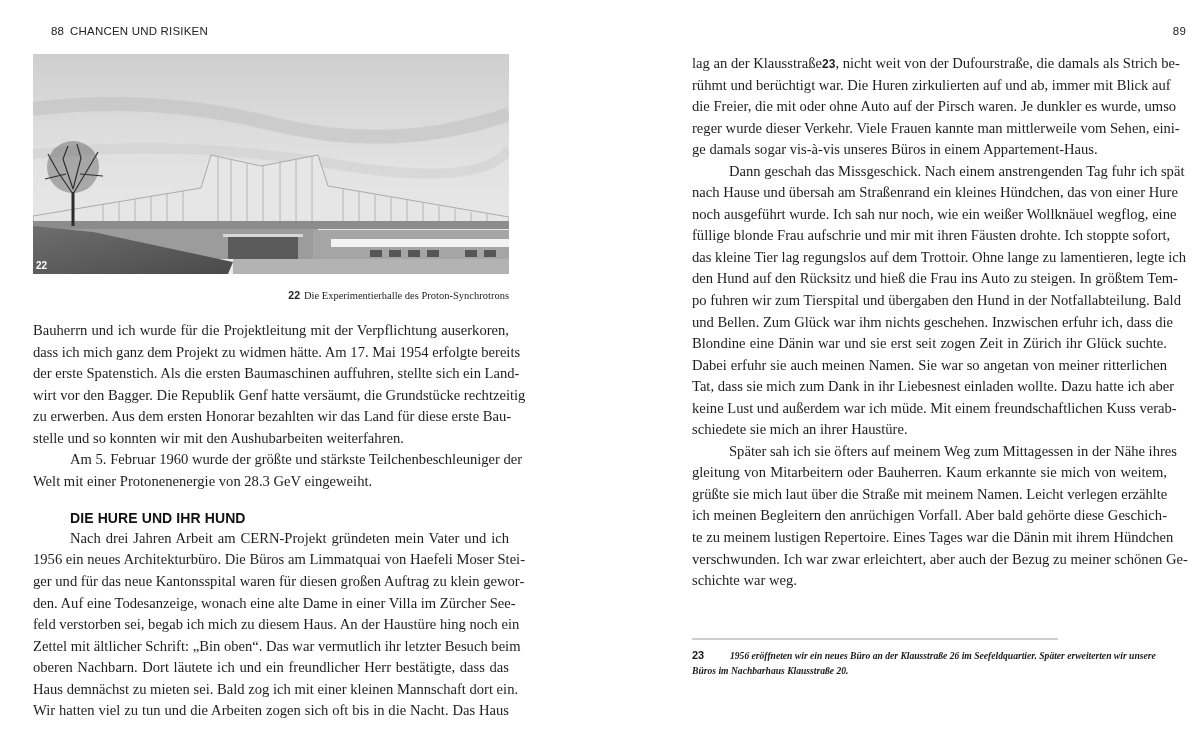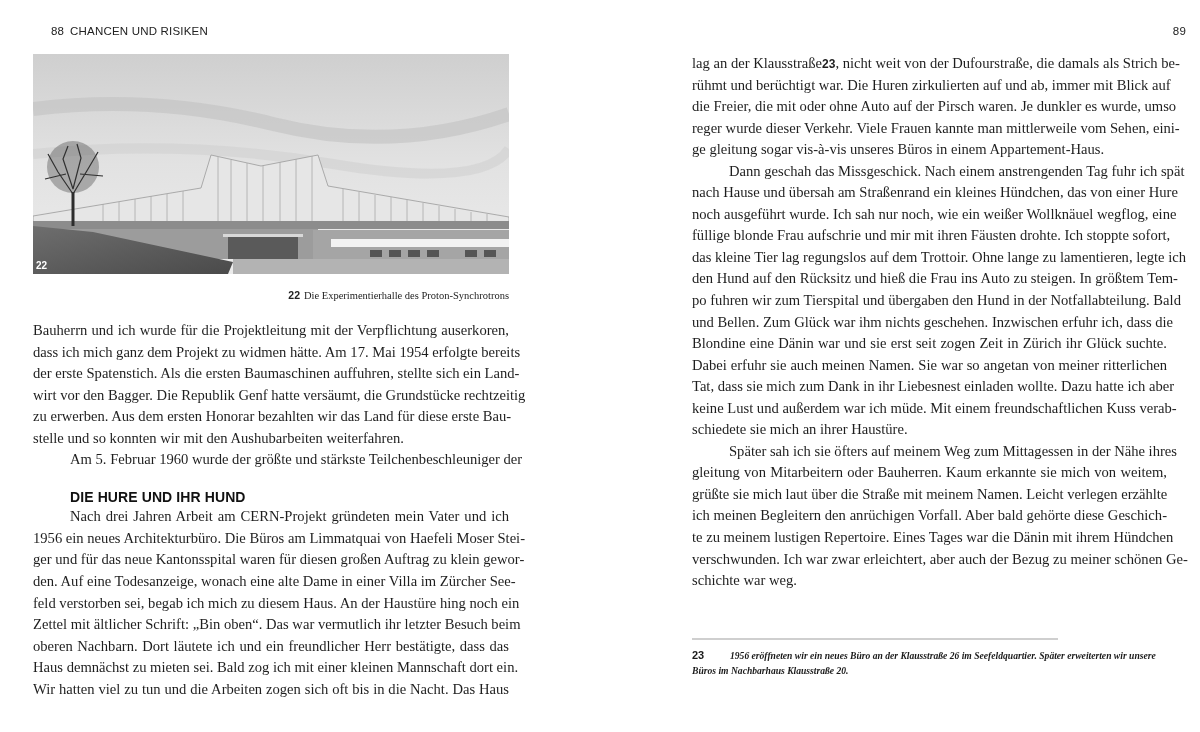--- a/index.html
+++ b/index.html
@@ -121,20 +121,21 @@
   </div>
 
   <div class="text-col text-left">
     <span class="line">Bauherrn und ich wurde für die Projektleitung mit der Verpflichtung auserkoren,</span>
     <span class="line">dass ich mich ganz dem Projekt zu widmen hätte. Am 17. Mai 1954 erfolgte bereits</span>
     <span class="line">der erste Spatenstich. Als die ersten Baumaschinen auffuhren, stellte sich ein Land-</span>
     <span class="line">wirt vor den Bagger. Die Republik Genf hatte versäumt, die Grundstücke rechtzeitig</span>
     <span class="line">zu erwerben. Aus dem ersten Honorar bezahlten wir das Land für diese erste Bau-</span>
     <span class="line last">stelle und so konnten wir mit den Aushubarbeiten weiterfahren.</span>
     <span class="line indent">Am 5. Februar 1960 wurde der größte und stärkste Teilchenbeschleuniger der</span>
+    <span class="line last">Welt mit einer Protonenenergie von 28.3 GeV eingeweiht.</span>
 
     <span class="heading">DIE HURE UND IHR HUND</span>
 
     <span class="line indent">Nach drei Jahren Arbeit am CERN-Projekt gründeten mein Vater und ich</span>
     <span class="line">1956 ein neues Architekturbüro. Die Büros am Limmatquai von Haefeli Moser Stei-</span>
     <span class="line">ger und für das neue Kantonsspital waren für diesen großen Auftrag zu klein gewor-</span>
     <span class="line">den. Auf eine Todesanzeige, wonach eine alte Dame in einer Villa im Zürcher See-</span>
     <span class="line">feld verstorben sei, begab ich mich zu diesem Haus. An der Haustüre hing noch ein</span>
     <span class="line">Zettel mit ältlicher Schrift: „Bin oben“. Das war vermutlich ihr letzter Besuch beim</span>
     <span class="line">oberen Nachbarn. Dort läutete ich und ein freundlicher Herr bestätigte, dass das</span>
@@ -144,21 +145,21 @@
 </div>
 
 <div class="page page-right">
   <div class="running-head pn-right">89</div>
 
   <div class="text-col text-right">
     <span class="line"><span>lag an der Klausstraße</span><span class="fnref">23</span><span>, nicht weit von der Dufourstraße, die damals als Strich be-</span></span>
     <span class="line">rühmt und berüchtigt war. Die Huren zirkulierten auf und ab, immer mit Blick auf</span>
     <span class="line">die Freier, die mit oder ohne Auto auf der Pirsch waren. Je dunkler es wurde, umso</span>
     <span class="line">reger wurde dieser Verkehr. Viele Frauen kannte man mittlerweile vom Sehen, eini-</span>
-    <span class="line last">ge gleitung sogar vis-à-vis unseres Büros in einem Appartement-Haus.</span>
+    <span class="line last">ge damals sogar vis-à-vis unseres Büros in einem Appartement-Haus.</span>
     <span class="line indent">Dann geschah das Missgeschick. Nach einem anstrengenden Tag fuhr ich spät</span>
     <span class="line">nach Hause und übersah am Straßenrand ein kleines Hündchen, das von einer Hure</span>
     <span class="line">noch ausgeführt wurde. Ich sah nur noch, wie ein weißer Wollknäuel wegflog, eine</span>
     <span class="line">füllige blonde Frau aufschrie und mir mit ihren Fäusten drohte. Ich stoppte sofort,</span>
     <span class="line">das kleine Tier lag regungslos auf dem Trottoir. Ohne lange zu lamentieren, legte ich</span>
     <span class="line">den Hund auf den Rücksitz und hieß die Frau ins Auto zu steigen. In größtem Tem-</span>
     <span class="line">po fuhren wir zum Tierspital und übergaben den Hund in der Notfallabteilung. Bald</span>
     <span class="line">und Bellen. Zum Glück war ihm nichts geschehen. Inzwischen erfuhr ich, dass die</span>
     <span class="line">Blondine eine Dänin war und sie erst seit zogen Zeit in Zürich ihr Glück suchte.</span>
     <span class="line">Dabei erfuhr sie auch meinen Namen. Sie war so angetan von meiner ritterlichen</span>

